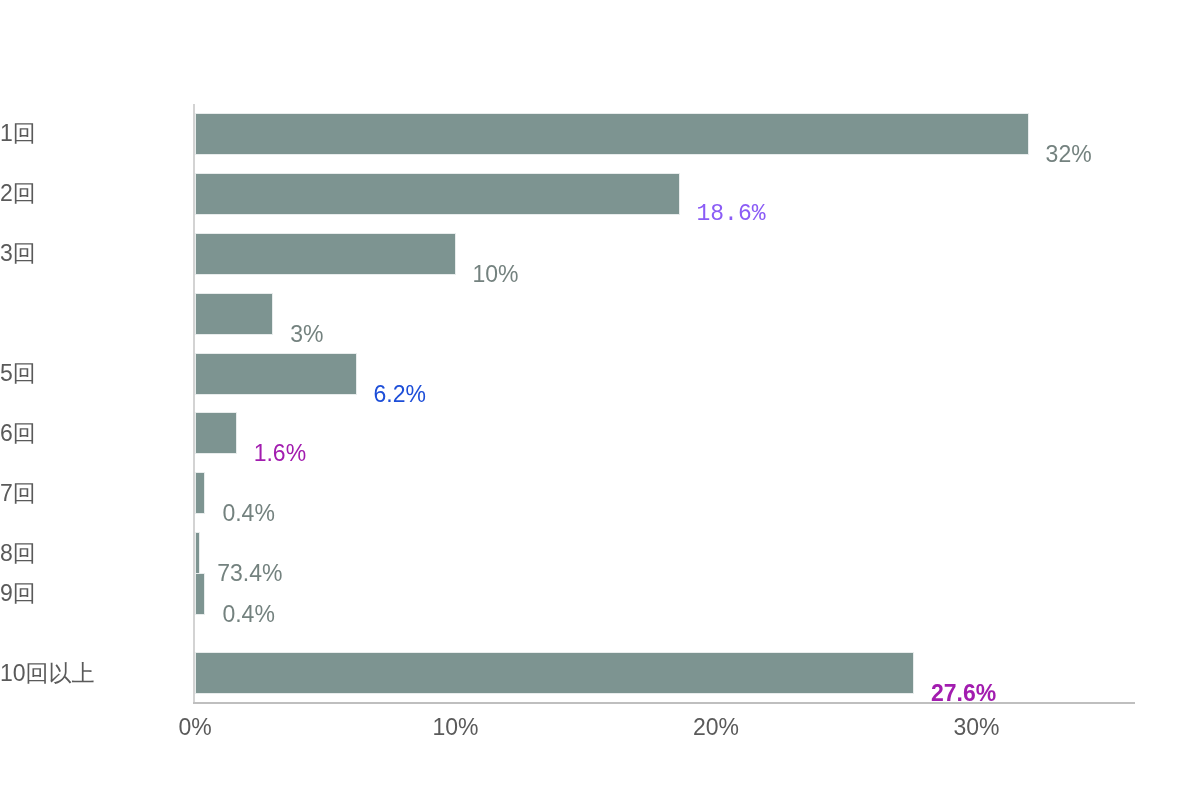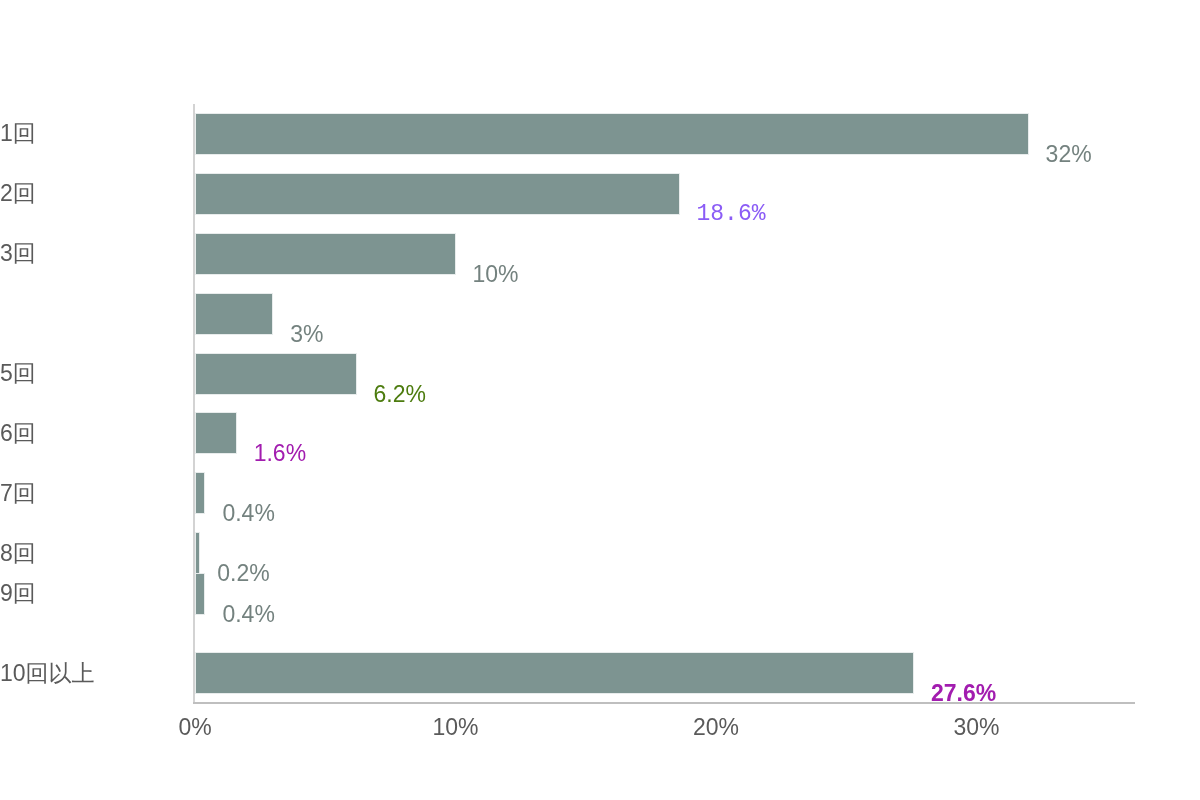--- a/index.html
+++ b/index.html
@@ -156,42 +156,42 @@
         <div class="bar-row" style="top: 283.7px;">
           <div class="bar-track">
             <div class="bar" style="width: 78.15px; background: rgb(125, 148, 145);"></div>
             <div class="bar-value" style="color: rgb(116, 130, 127);">3%</div>
           </div>
         </div>
         <div class="bar-row" style="top: 343.6px; padding-left: 12px;">
           <div class="cat-label">5回</div>
           <div class="bar-track">
             <div class="bar" style="width: 161.51px; background: rgb(125, 148, 145);"></div>
-            <div class="bar-value" style="color: #4d7c0f; text-align: right;">6.2%</div>
+            <div class="bar-value" style="color: #1d4ed8; text-align: right;">6.2%</div>
           </div>
         </div>
         <div class="bar-row" style="top: 403.5px;">
           <div class="cat-label">6回</div>
           <div class="bar-track">
             <div class="bar" style="width: 41.68px; background: rgb(125, 148, 145);"></div>
             <div class="bar-value" style="color: #a21caf;">1.6%</div>
           </div>
         </div>
         <div class="bar-row" style="top: 463.4px;">
           <div class="cat-label">7回</div>
           <div class="bar-track">
             <div class="bar" style="width: 10.42px; background: rgb(125, 148, 145);"></div>
             <div class="bar-value" style="color: rgb(116, 130, 127);">0.4%</div>
           </div>
         </div>
         <div class="bar-row" style="top: 523.3px;">
           <div class="cat-label">8回</div>
           <div class="bar-track">
             <div class="bar" style="width: 5.21px; background: rgb(125, 148, 145);"></div>
-            <div class="bar-value" style="color: rgb(116, 130, 127);">0.2%</div>
+            <div class="bar-value" style="color: rgb(116, 130, 127);">73.4%</div>
           </div>
         </div>
         <div class="bar-row" style="top: 564px;">
           <div class="cat-label">9回</div>
           <div class="bar-track">
             <div class="bar" style="width: 10.42px; background: rgb(125, 148, 145);"></div>
             <div class="bar-value" style="color: rgb(116, 130, 127);">0.4%</div>
           </div>
         </div>
         <div class="bar-row" style="top: 643.1px;">

